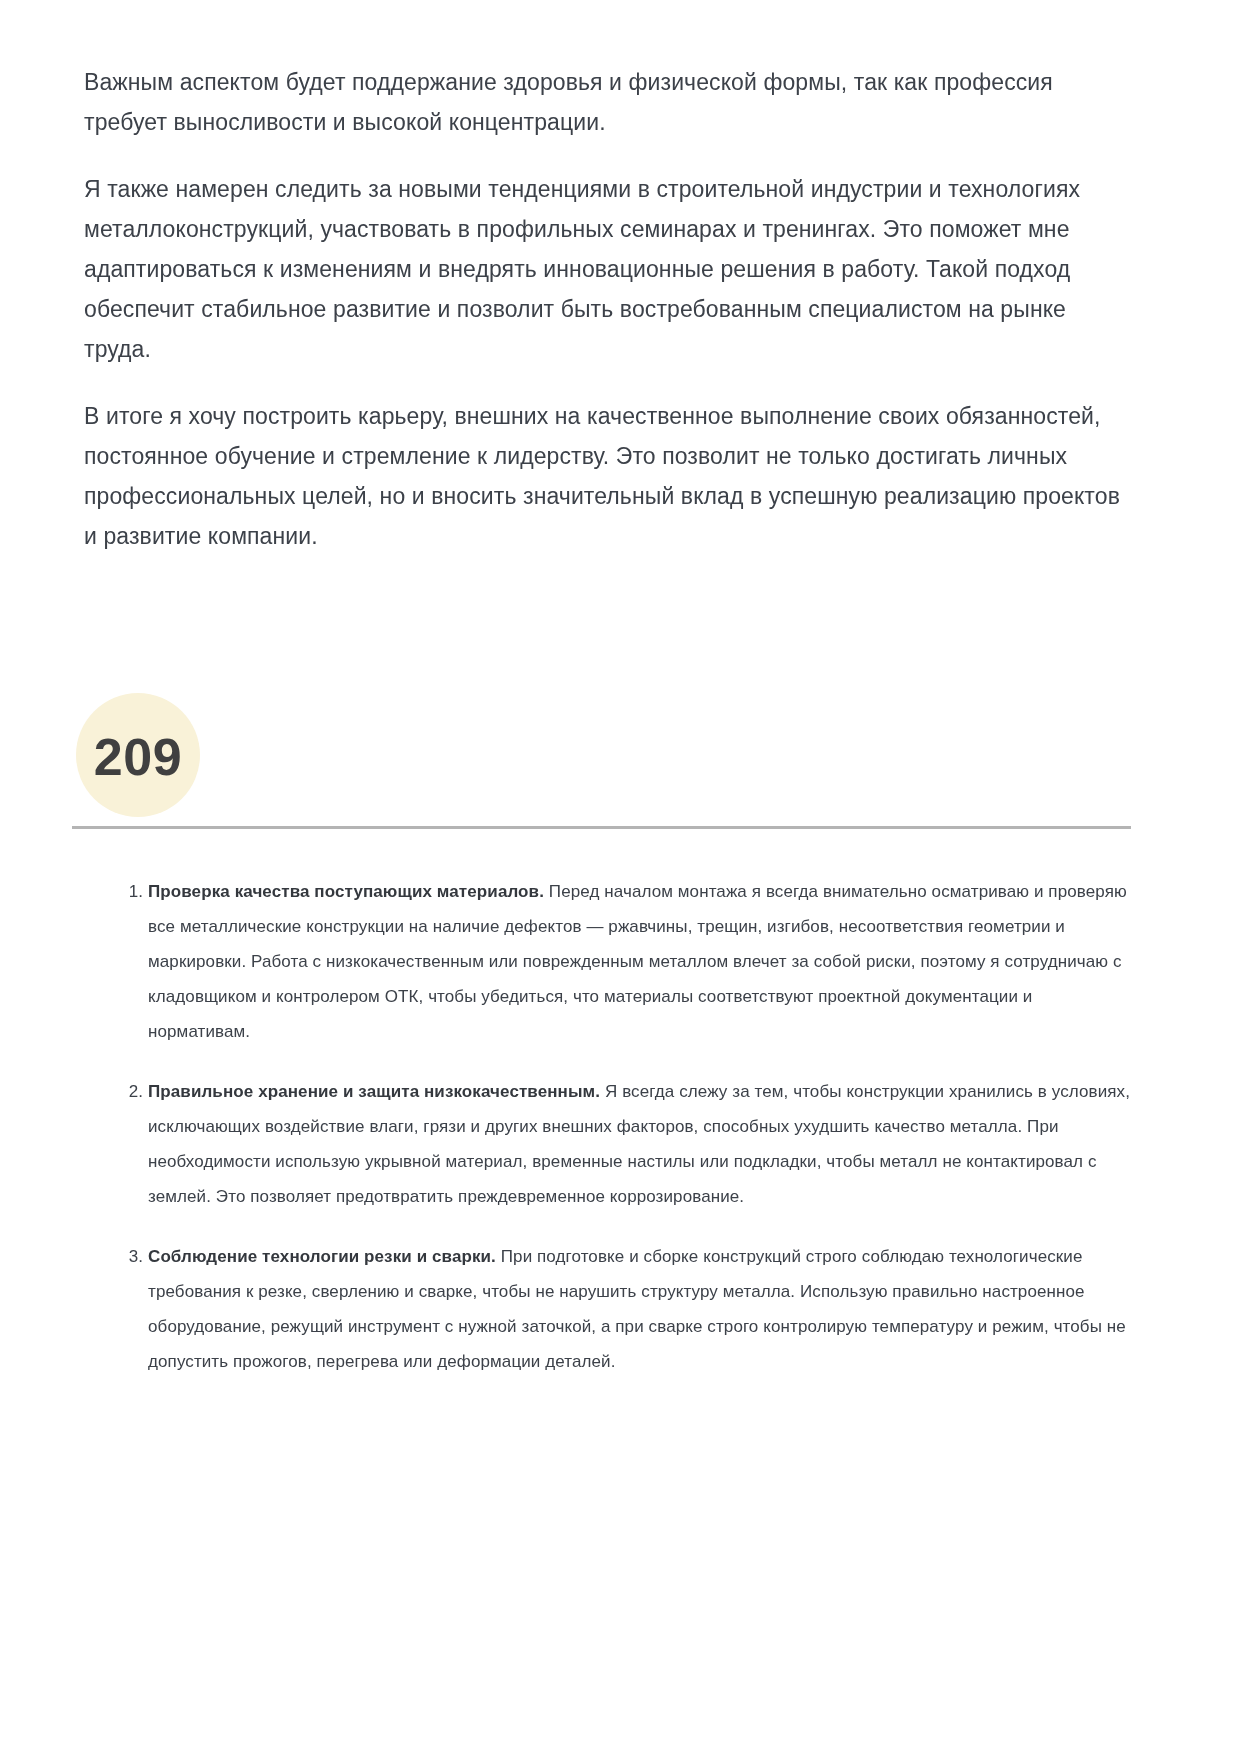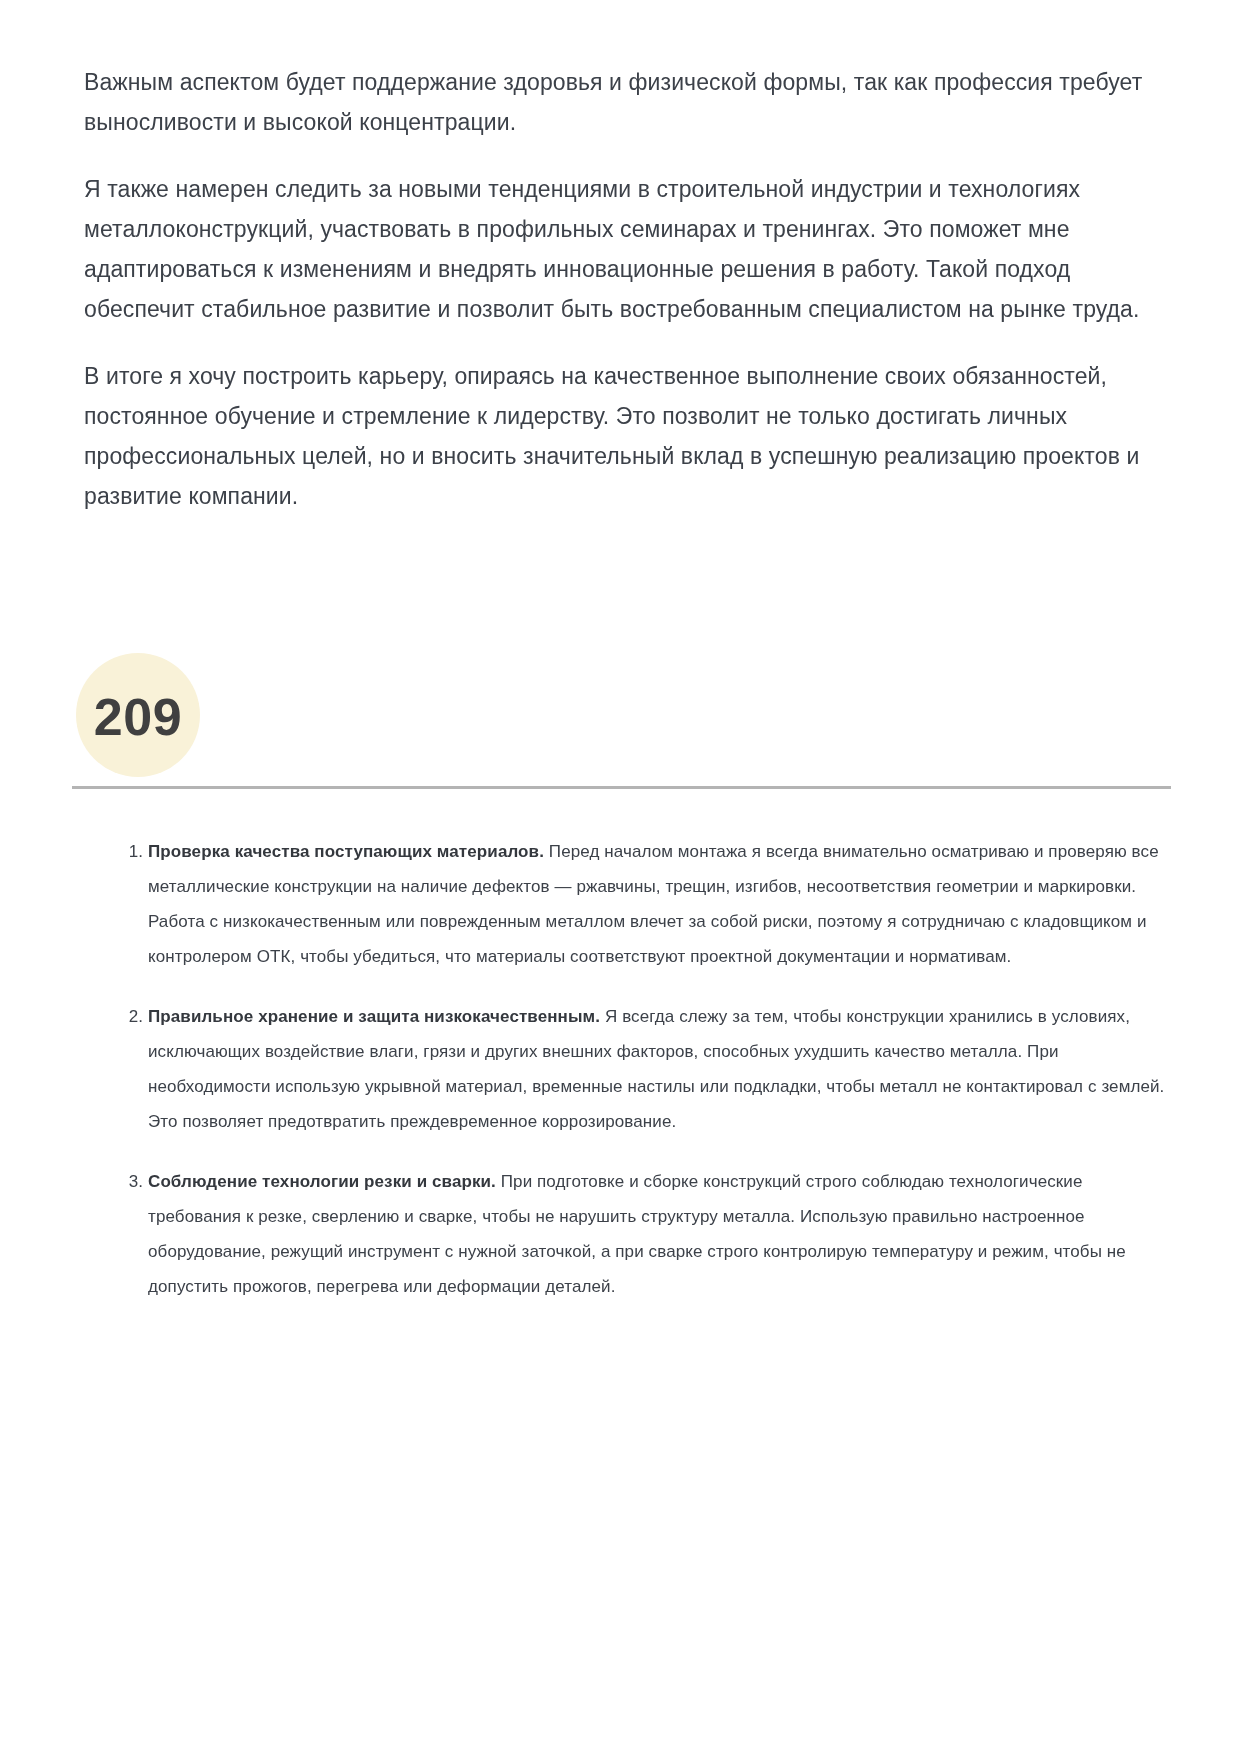--- a/index.html
+++ b/index.html
@@ -10,21 +10,21 @@
   body {
     width: 1239px;
     height: 1753px;
     overflow: hidden;
     font-family: "Liberation Sans", "DejaVu Sans", sans-serif;
     color: #3c4149;
     -webkit-font-smoothing: antialiased;
   }
   .content {
     margin-left: 84px;
-    margin-right: 68px;
+    margin-right: 108px;
     padding-top: 62px;
   }
   .intro p {
     font-size: 23px;
     line-height: 40px;
     margin: 0 0 27px 0;
     max-width: 1066px;
     letter-spacing: 0.1px;
   }
   
@@ -89,21 +89,21 @@
   }
 </style>
 </head>
 <body>
 
 <div class="content">
 
   <div class="intro">
     <p>Важным аспектом будет поддержание здоровья и физической формы, так как профессия требует выносливости и высокой концентрации.</p>
     <p>Я также намерен следить за новыми тенденциями в строительной индустрии и технологиях металлоконструкций, участвовать в профильных семинарах и тренингах. Это поможет мне адаптироваться к изменениям и внедрять инновационные решения в работу. Такой подход обеспечит стабильное развитие и позволит быть востребованным специалистом на рынке труда.</p>
-    <p>В итоге я хочу построить карьеру, опираясь на качественное выполнение своих обязанностей, постоянное обучение и стремление к лидерству. Это позволит не только достигать личных профессиональных целей, но и вносить значительный вклад в успешную реализацию проектов и развитие компании.</p>
+    <p>В итоге я хочу построить карьеру, внешних на качественное выполнение своих обязанностей, постоянное обучение и стремление к лидерству. Это позволит не только достигать личных профессиональных целей, но и вносить значительный вклад в успешную реализацию проектов и развитие компании.</p>
   </div>
 
   <div class="section-header">
     <div class="badge" style="background: rgb(249, 242, 216);">
       <span class="badge-number">209</span>
     </div>
   </div>
 
   <hr class="divider" style="background: rgb(180, 180, 180);">
 

